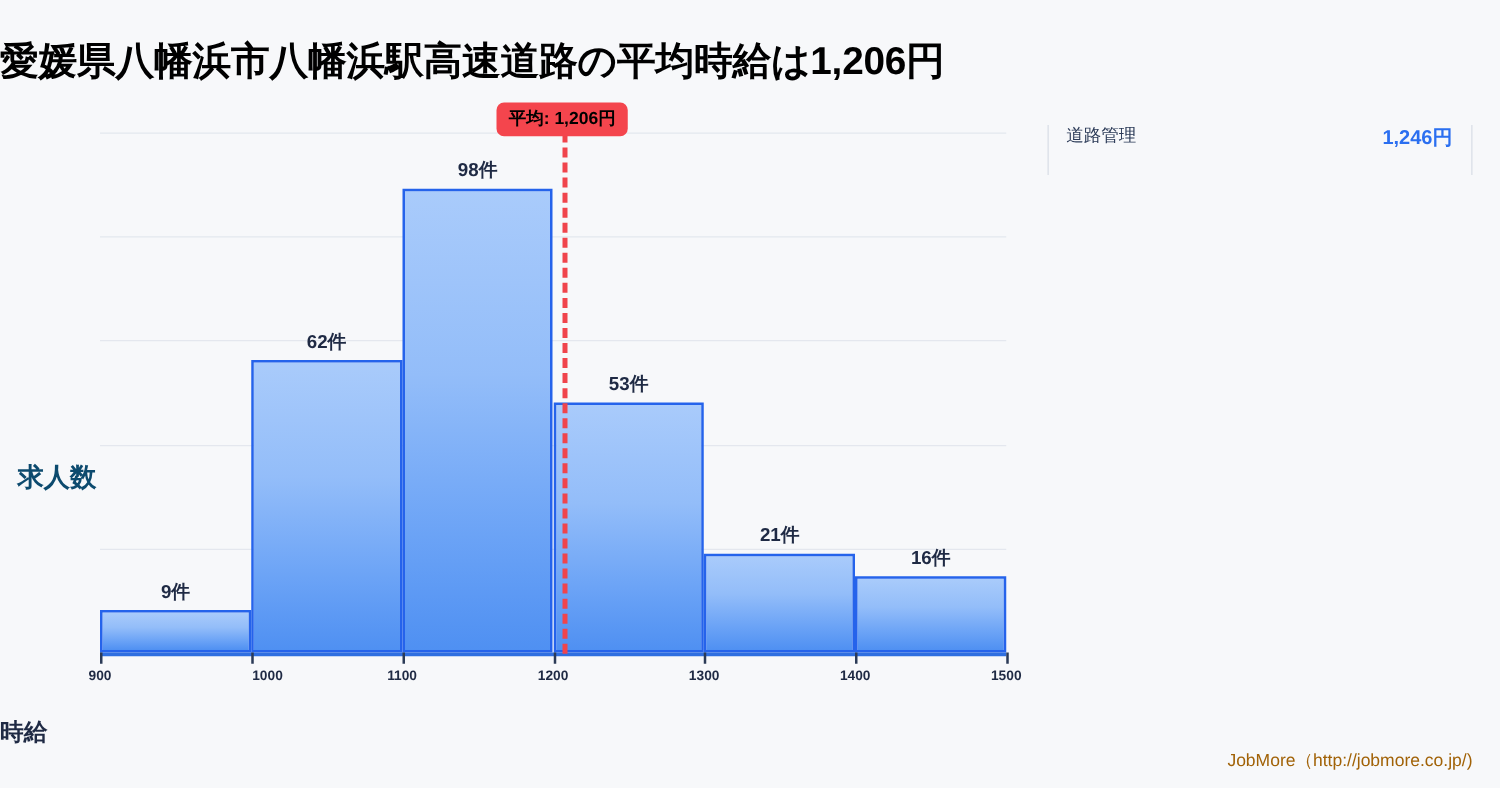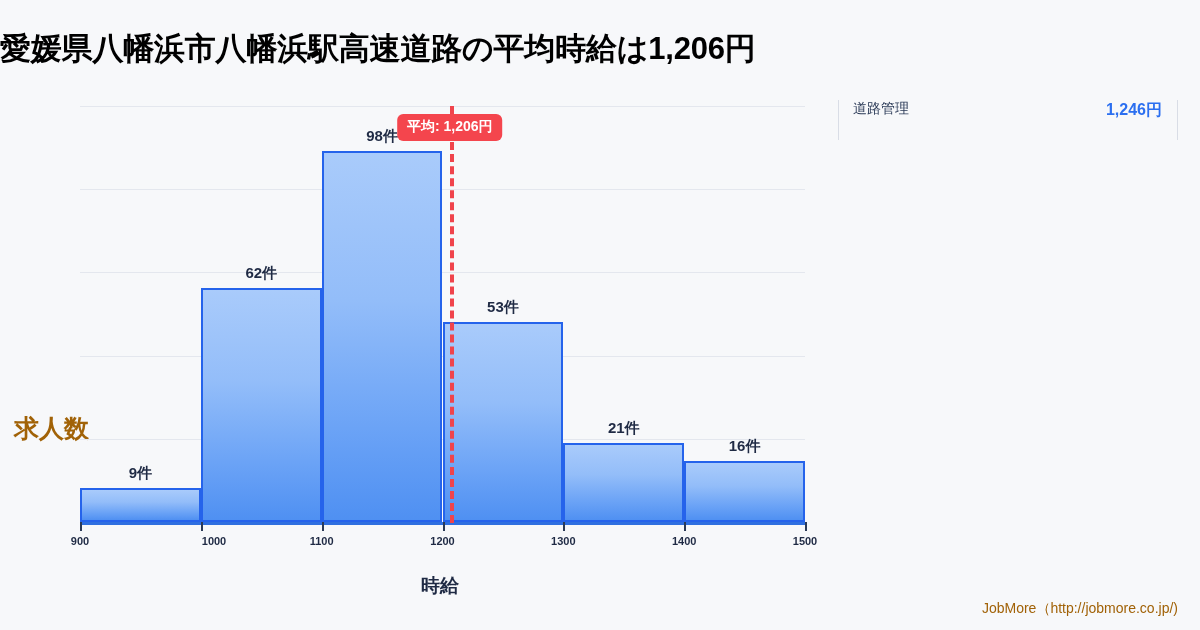--- a/index.html
+++ b/index.html
@@ -97,45 +97,42 @@
     position: absolute;
     top: 8px;
     width: 0;
     border-left: 4px dashed #f0444c;
     height: 417px;
   }
   .avg-badge {
     position: absolute;
     transform: translateX(-50%);
     background: #f4454d;
-    color: #ffffff;
+    color: #000000;
     font-size: 14px;
     font-weight: bold;
     padding: 4px 10px 5px 10px;
     border-radius: 6px;
     white-space: nowrap;
-    margin-top: 32px;
   }
 
   .y-axis-title {
     position: absolute;
     left: 14px;
     top: 278px;
-    font-size: 25px;
-    font-weight: bold;
-    color: #a16207;
-    white-space: nowrap;
-    margin-top: 44px;
+    font-size: 21px;
+    font-weight: bold;
+    color: #0c4a6e;
+    white-space: nowrap;
   }
   .x-axis-title {
     position: absolute;
     left: 0;
     top: 573px;
     width: 880px;
-    text-align: center;
     font-size: 19px;
     font-weight: bold;
     color: #1f2a44;
     white-space: nowrap;
   }
 
   
   .side-panel {
     position: absolute;
     left: 838px;

